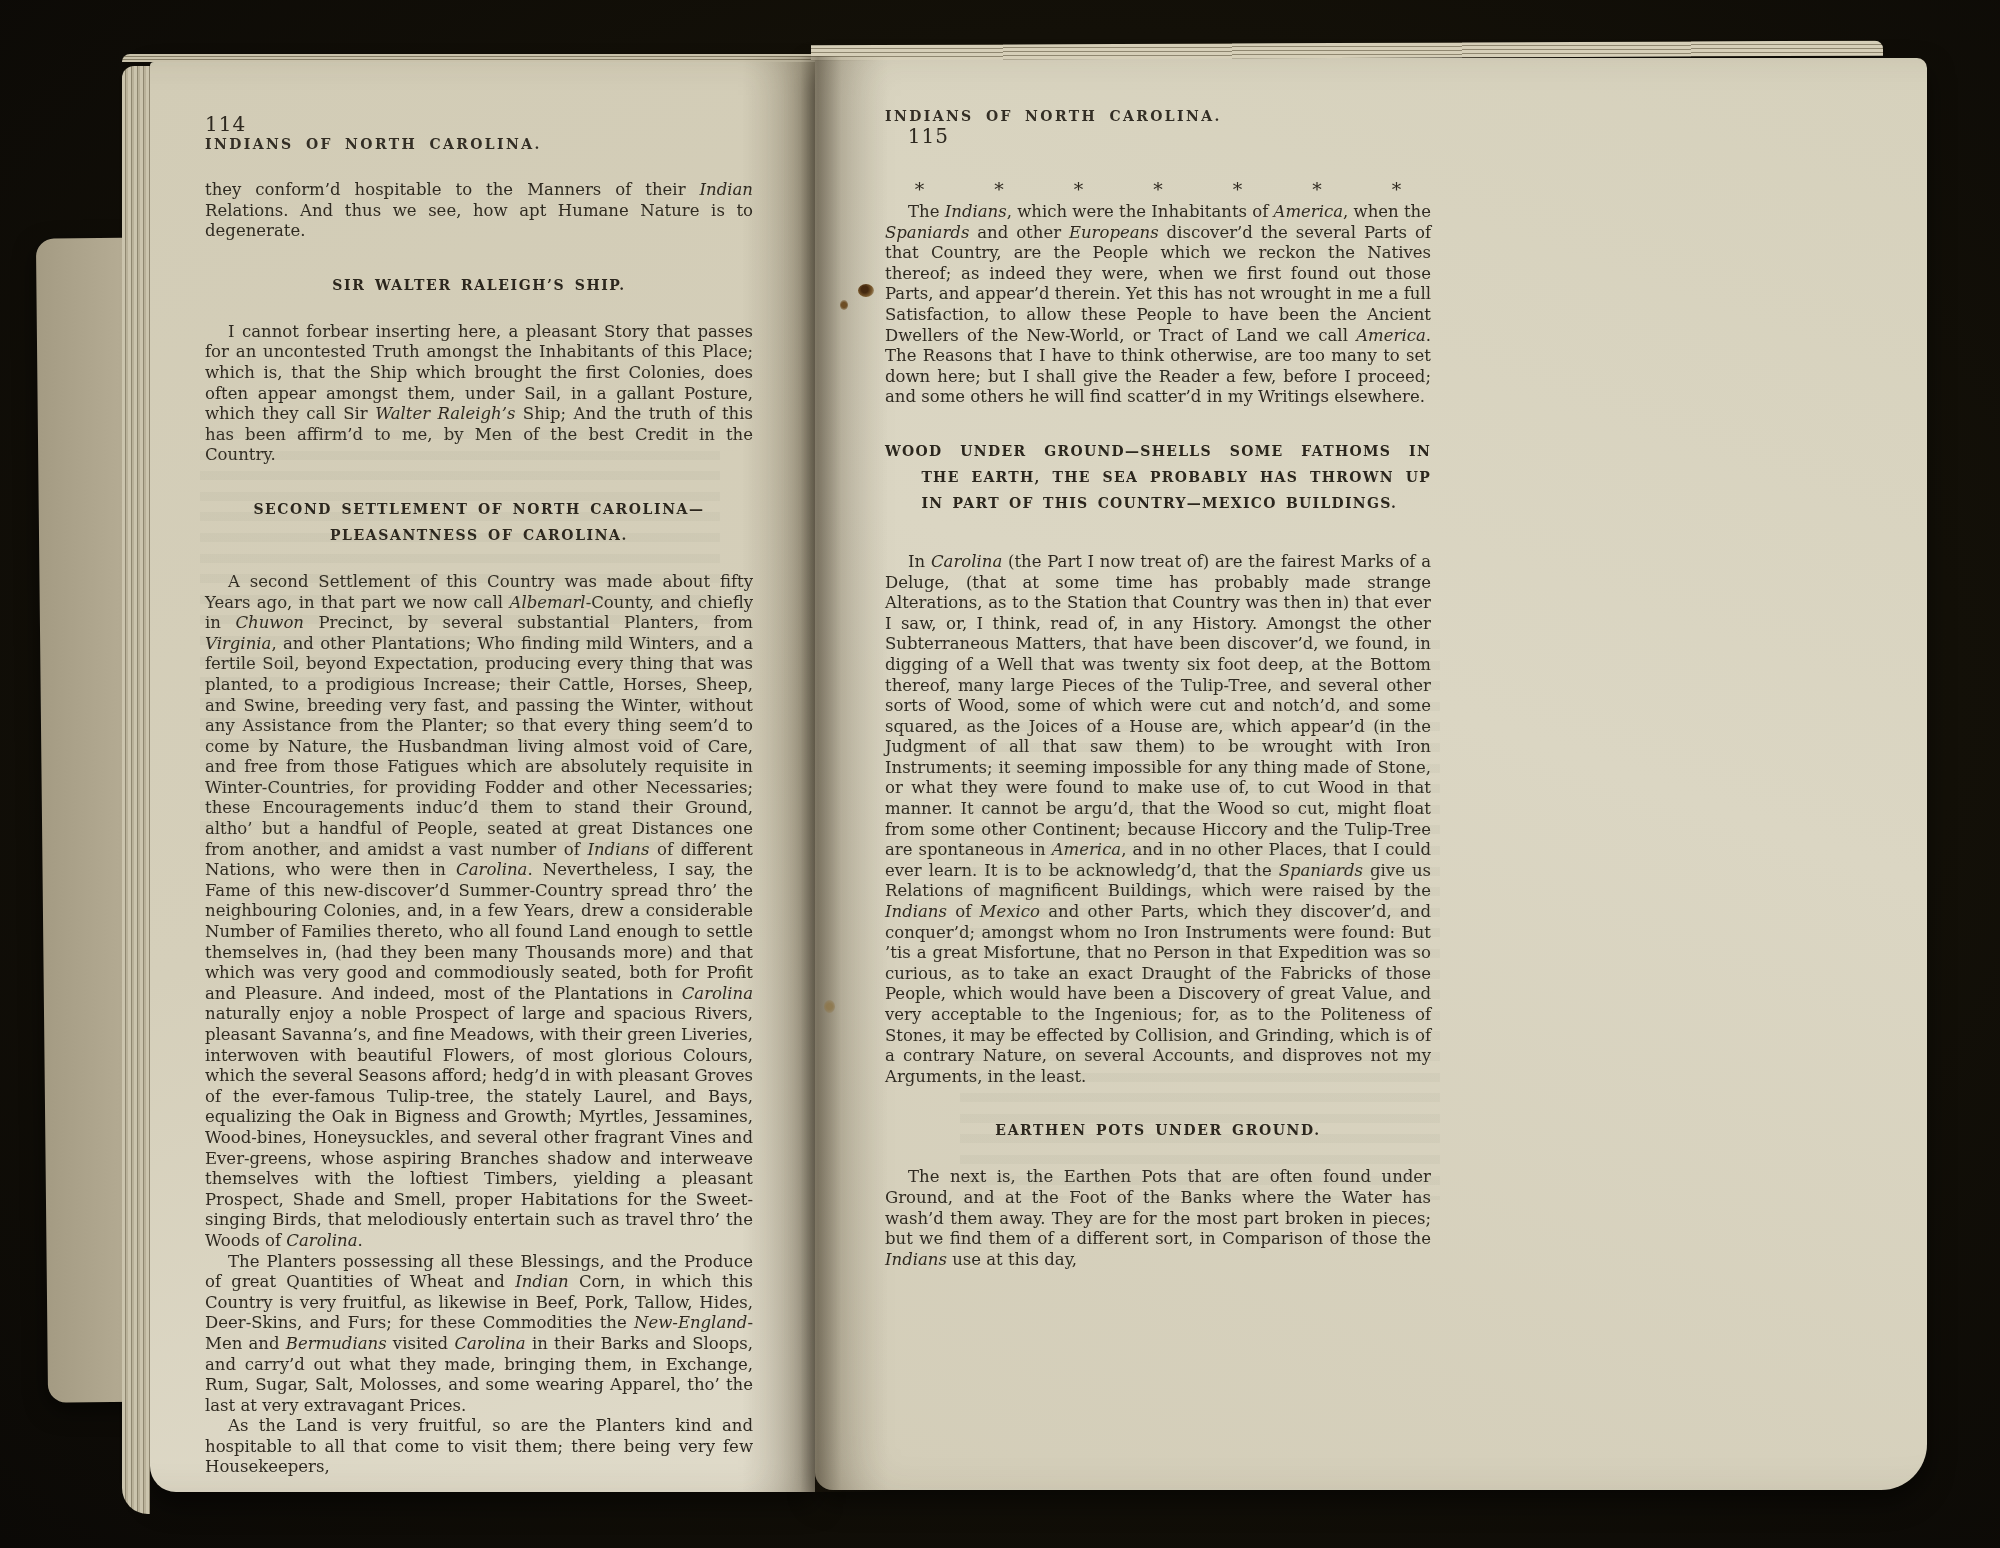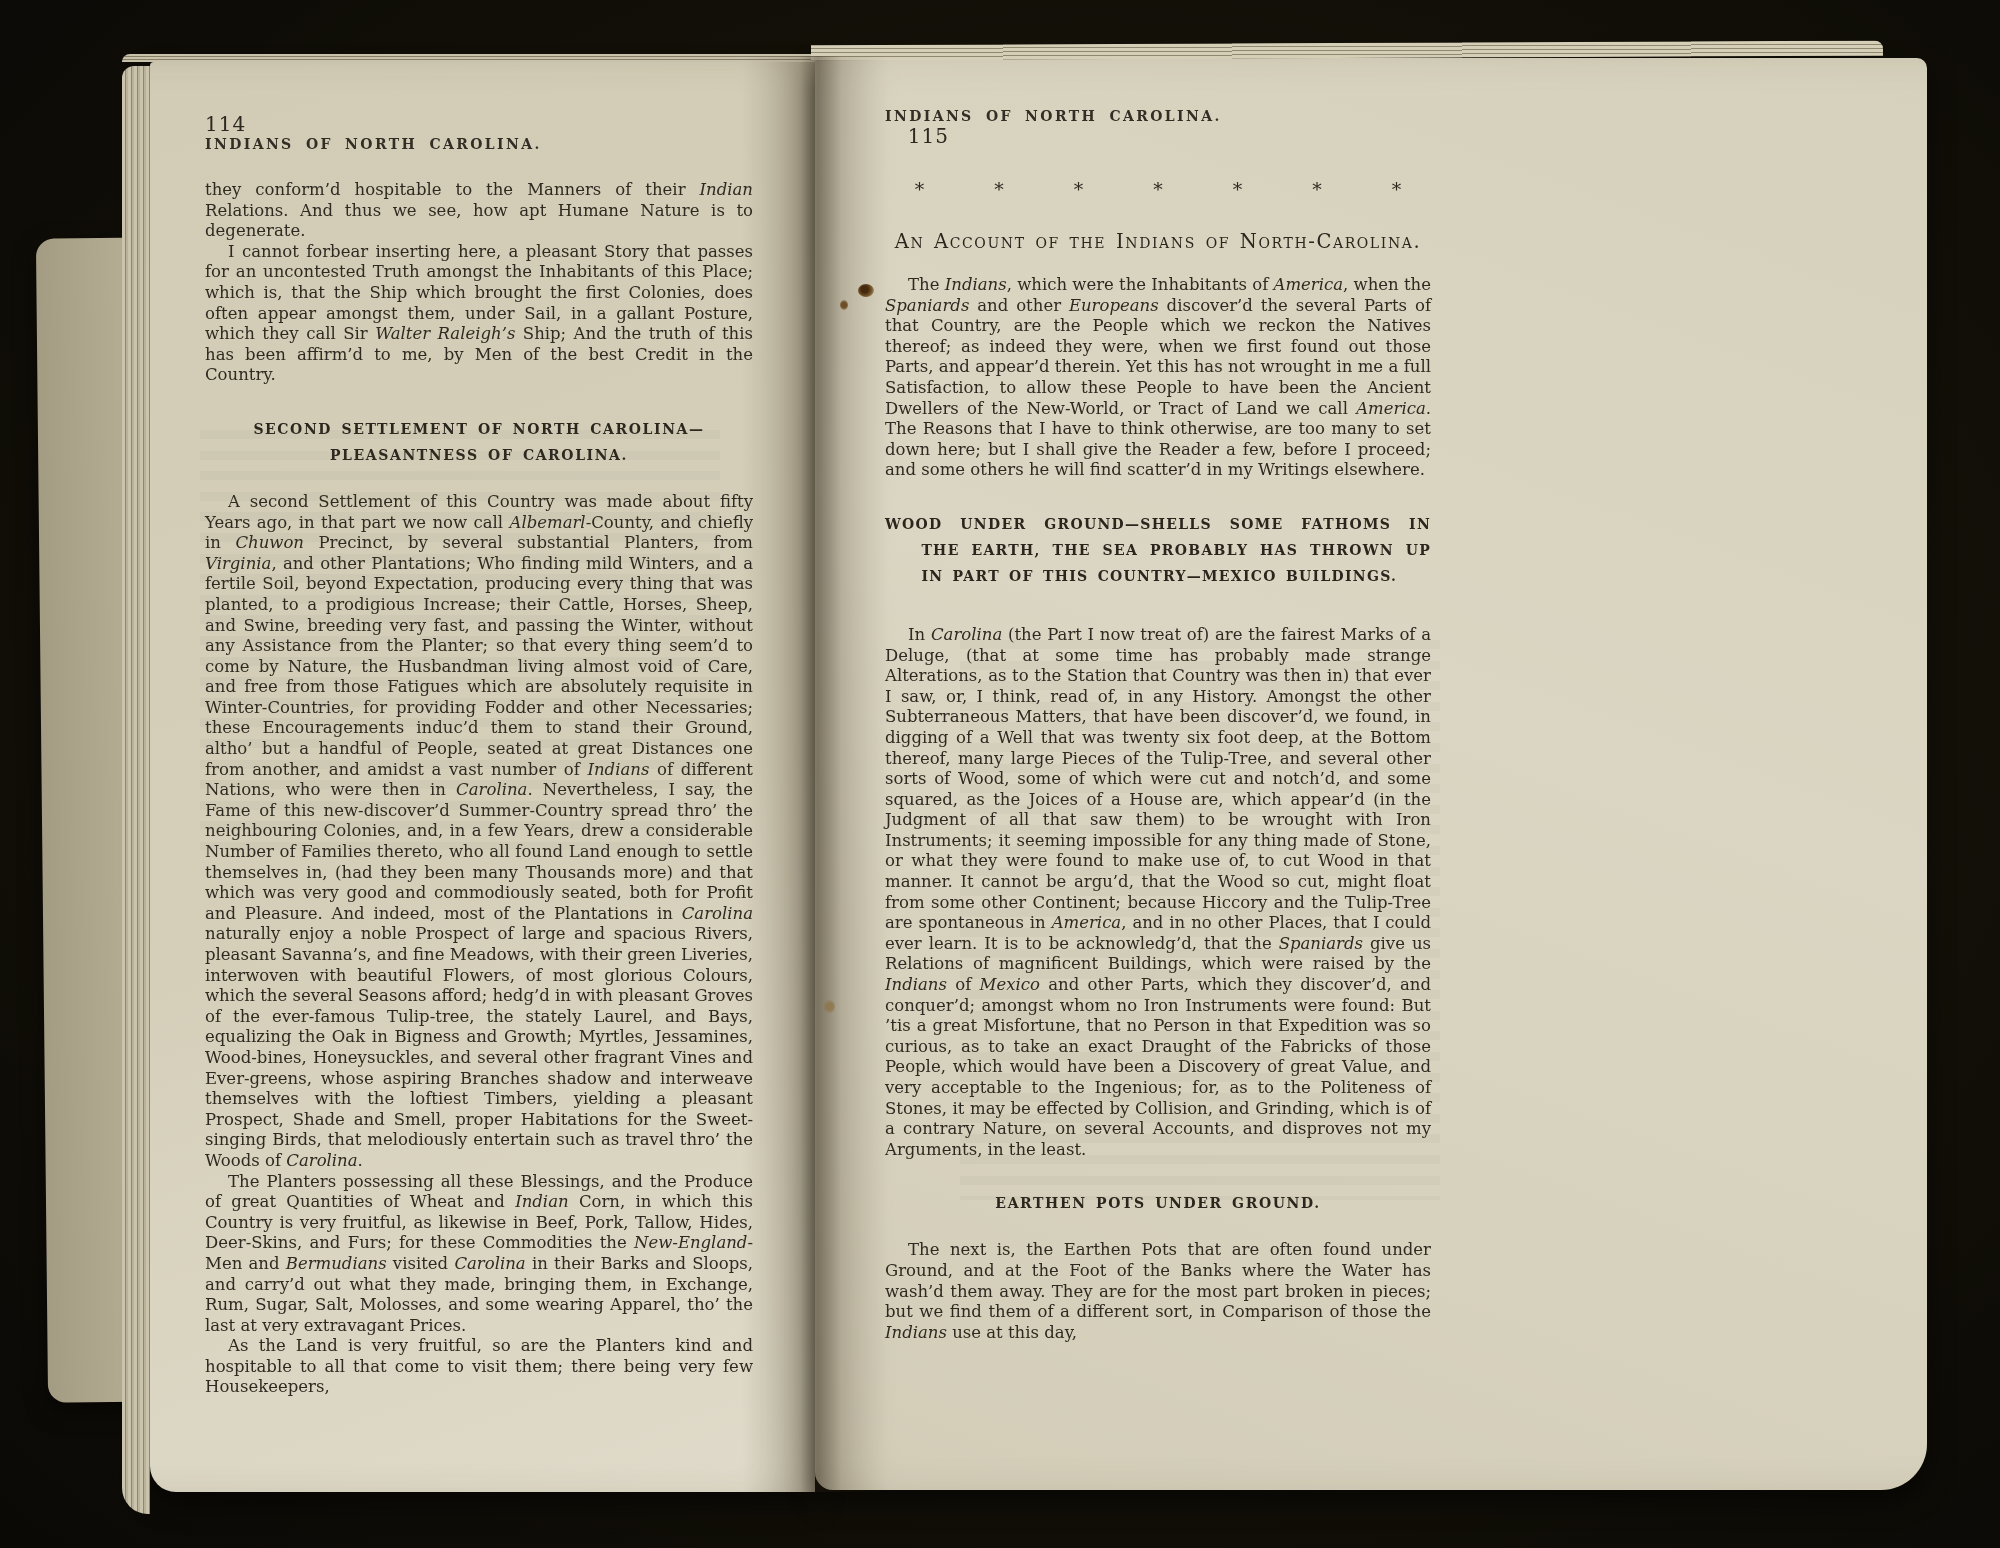--- a/index.html
+++ b/index.html
@@ -100,40 +100,40 @@
   <div class="page page-left">
     <div class="left-edge"></div>
     <div class="text-col">
       <div class="running-head">
         <span class="folio">114</span>
         <span class="head-title">INDIANS OF NORTH CAROLINA.</span>
         <span class="folio right"></span>
       </div>
       <div class="text-body" id="left-body">
           <p class="para noindent"><span>they conform’d hospitable to the Manners of their </span><i>Indian</i><span> Relations. And thus we see, how apt Humane Nature is to degenerate.</span></p>
+          <div class="sec-head"><span>SIR WALTER RALEIGH’S SHIP.</span></div>
           <p class="para"><span>I cannot forbear inserting here, a pleasant Story that passes for an uncontested Truth amongst the Inhabitants of this Place; which is, that the Ship which brought the first Colonies, does often appear amongst them, under Sail, in a gallant Posture, which they call Sir </span><i>Walter Raleigh’s</i><span> Ship; And the truth of this has been affirm’d to me, by Men of the best Credit in the Country.</span></p>
           <div class="sec-head"><span>SECOND SETTLEMENT OF NORTH CAROLINA—PLEASANTNESS OF CAROLINA.</span></div>
           <p class="para"><span>A second Settlement of this Country was made about fifty Years ago, in that part we now call </span><i>Albemarl</i><span>-County, and chiefly in </span><i>Chuwon</i><span> Precinct, by several substantial Planters, from </span><i>Virginia</i><span>, and other Plantations; Who finding mild Winters, and a fertile Soil, beyond Expectation, producing every thing that was planted, to a prodigious Increase; their Cattle, Horses, Sheep, and Swine, breeding very fast, and passing the Winter, without any Assistance from the Planter; so that every thing seem’d to come by Nature, the Husbandman living almost void of Care, and free from those Fatigues which are absolutely requisite in Winter-Countries, for providing Fodder and other Necessaries; these Encouragements induc’d them to stand their Ground, altho’ but a handful of People, seated at great Distances one from another, and amidst a vast number of </span><i>Indians</i><span> of different Nations, who were then in </span><i>Carolina</i><span>.  Nevertheless, I say, the Fame of this new-discover’d Summer-Country spread thro’ the neighbouring Colonies, and, in a few Years, drew a considerable Number of Families thereto, who all found Land enough to settle themselves in, (had they been many Thousands more) and that which was very good and commodiously seated, both for Profit and Pleasure.  And indeed, most of the Plantations in </span><i>Carolina</i><span> naturally enjoy a noble Prospect of large and spacious Rivers, pleasant Savanna’s, and fine Meadows, with their green Liveries, interwoven with beautiful Flowers, of most glorious Colours, which the several Seasons afford; hedg’d in with pleasant Groves of the ever-famous Tulip-tree, the stately Laurel, and Bays, equalizing the Oak in Bigness and Growth; Myrtles, Jessamines, Wood-bines, Honeysuckles, and several other fragrant Vines and Ever-greens, whose aspiring Branches shadow and interweave themselves with the loftiest Timbers, yielding a pleasant Prospect, Shade and Smell, proper Habitations for the Sweet-singing Birds, that melodiously entertain such as travel thro’ the Woods of </span><i>Carolina</i><span>.</span></p>
           <p class="para"><span>The Planters possessing all these Blessings, and the Produce of great Quantities of Wheat and </span><i>Indian</i><span> Corn, in which this Country is very fruitful, as likewise in Beef, Pork, Tallow, Hides, Deer-Skins, and Furs; for these Commodities the </span><i>New-England</i><span>-Men and </span><i>Bermudians</i><span> visited </span><i>Carolina</i><span> in their Barks and Sloops, and carry’d out what they made, bringing them, in Exchange, Rum, Sugar, Salt, Molosses, and some wearing Apparel, tho’ the last at very extravagant Prices.</span></p>
           <p class="para"><span>As the Land is very fruitful, so are the Planters kind and hospitable to all that come to visit them; there being very few Housekeepers,</span></p>
         </div>
     </div>
   </div>
 
   <div class="page page-right">
     <div class="top-edge"></div>
     <div class="text-col">
       <div class="running-head">
         <span class="folio"></span>
         <span class="head-title">INDIANS OF NORTH CAROLINA.</span>
         <span class="folio right">115</span>
       </div>
       <div class="text-body" id="right-body">
           <div class="stars"><span>* * * * * * *</span></div>
-          <div class="account-head"><span>An Account of the Indians of North-Carolina.</span></div>
           <p class="para"><span>The </span><i>Indians</i><span>, which were the Inhabitants of </span><i>America</i><span>, when the </span><i>Spaniards</i><span> and other </span><i>Europeans</i><span> discover’d the several Parts of that Country, are the People which we reckon the Natives thereof; as indeed they were, when we first found out those Parts, and appear’d therein.  Yet this has not wrought in me a full Satisfaction, to allow these People to have been the Ancient Dwellers of the New-World, or Tract of Land we call </span><i>America</i><span>.  The Reasons that I have to think otherwise, are too many to set down here; but I shall give the Reader a few, before I proceed; and some others he will find scatter’d in my Writings elsewhere.</span></p>
           <div class="sec-head hang"><span>WOOD UNDER GROUND—SHELLS SOME FATHOMS IN THE EARTH, THE SEA PROBABLY HAS THROWN UP IN PART OF THIS COUNTRY—MEXICO BUILDINGS.</span></div>
           <p class="para"><span>In </span><i>Carolina</i><span> (the Part I now treat of) are the fairest Marks of a Deluge, (that at some time has probably made strange Alterations, as to the Station that Country was then in) that ever I saw, or, I think, read of, in any History.  Amongst the other Subterraneous Matters, that have been discover’d, we found, in digging of a Well that was twenty six foot deep, at the Bottom thereof, many large Pieces of the Tulip-Tree, and several other sorts of Wood, some of which were cut and notch’d, and some squared, as the Joices of a House are, which appear’d (in the Judgment of all that saw them) to be wrought with Iron Instruments; it seeming impossible for any thing made of Stone, or what they were found to make use of, to cut Wood in that manner.  It cannot be argu’d, that the Wood so cut, might float from some other Continent; because Hiccory and the Tulip-Tree are spontaneous in </span><i>America</i><span>, and in no other Places, that I could ever learn.  It is to be acknowledg’d, that the </span><i>Spaniards</i><span> give us Relations of magnificent Buildings, which were raised by the </span><i>Indians</i><span> of </span><i>Mexico</i><span> and other Parts, which they discover’d, and conquer’d; amongst whom no Iron Instruments were found: But ’tis a great Misfortune, that no Person in that Expedition was so curious, as to take an exact Draught of the Fabricks of those People, which would have been a Discovery of great Value, and very acceptable to the Ingenious; for, as to the Politeness of Stones, it may be effected by Collision, and Grinding, which is of a contrary Nature, on several Accounts, and disproves not my Arguments, in the least.</span></p>
           <div class="sec-head"><span>EARTHEN POTS UNDER GROUND.</span></div>
           <p class="para"><span>The next is, the Earthen Pots that are often found under Ground, and at the Foot of the Banks where the Water has wash’d them away. They are for the most part broken in pieces; but we find them of a different sort, in Comparison of those the </span><i>Indians</i><span> use at this day,</span></p>
         </div>
     </div>
   </div>
 
   <div class="gutter"></div>

